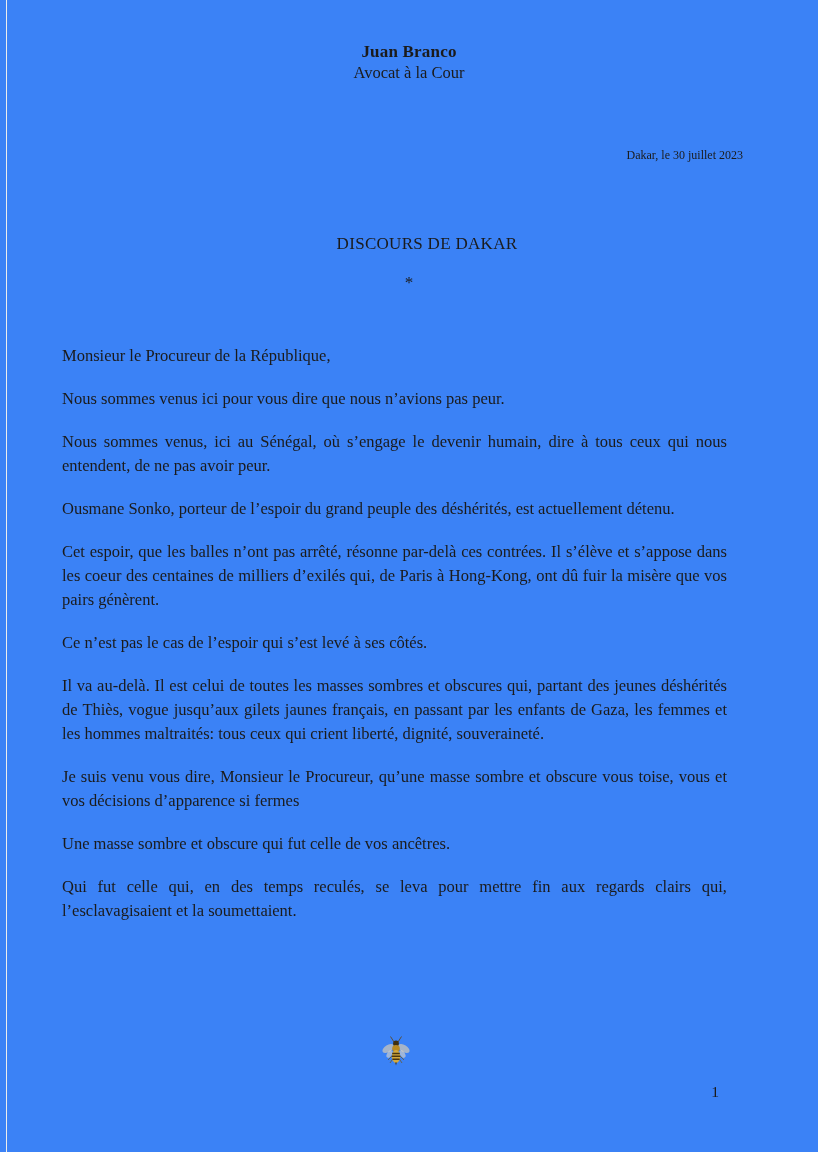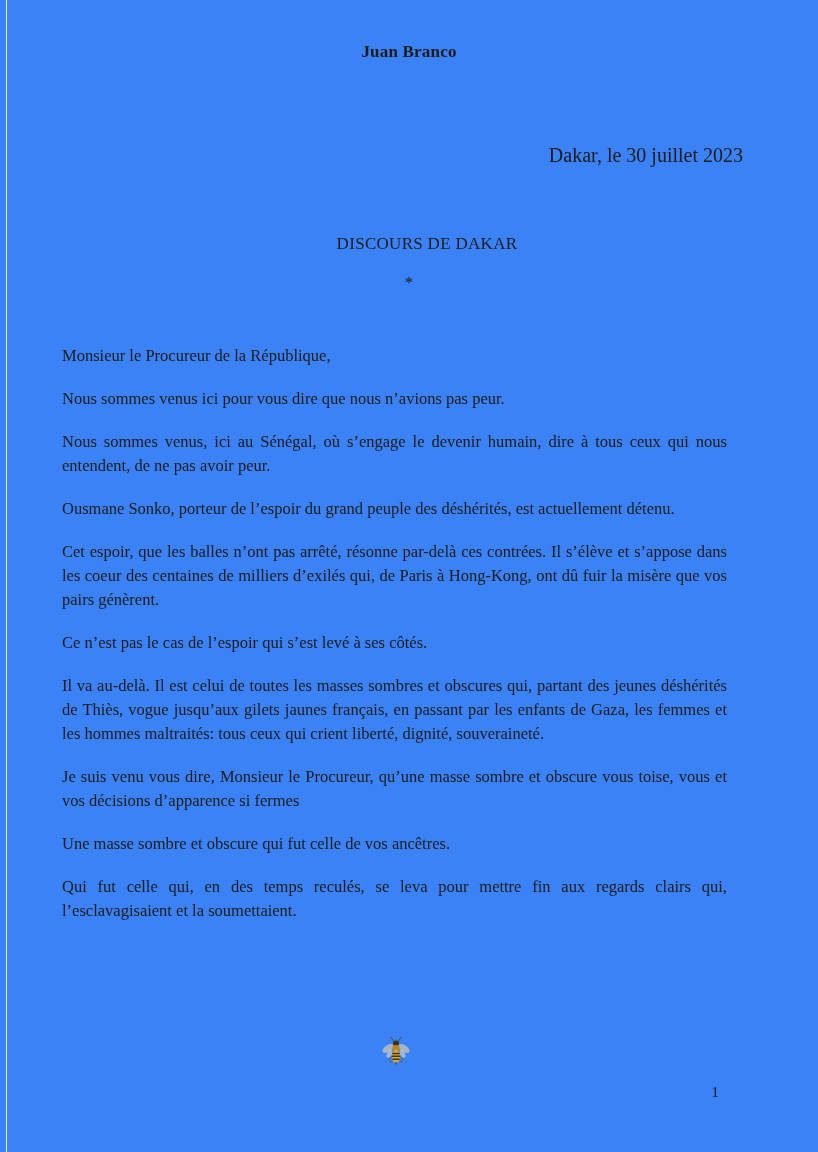--- a/index.html
+++ b/index.html
@@ -38,21 +38,21 @@
     letter-spacing: 0.2px;
   }
   .author-title {
     font-size: 16.5px;
     line-height: 21px;
   }
   .dateline {
     position: absolute;
     top: 144px;
     right: 75px;
-    font-size: 20px;
+    font-size: 12px;
     line-height: 22px;
   }
   .doc-title {
     position: absolute;
     top: 233px;
     left: 0;
     right: 0;
     text-align: center;
     font-size: 17px;
     line-height: 22px;
@@ -97,20 +97,21 @@
   }
 </style>
 </head>
 <body>
 
 <div class="page">
   <div class="page-edge"></div>
 
   <div class="letterhead">
     <div class="author-name">Juan Branco</div>
+    <div class="author-title">Avocat à la Cour</div>
   </div>
 
   <div class="dateline">Dakar, le 30 juillet 2023</div>
 
   <div class="doc-title">DISCOURS DE DAKAR</div>
 
   <div class="separator-star">*</div>
 
   <div class="body-text">
     <p>Monsieur le Procureur de la République,</p>

